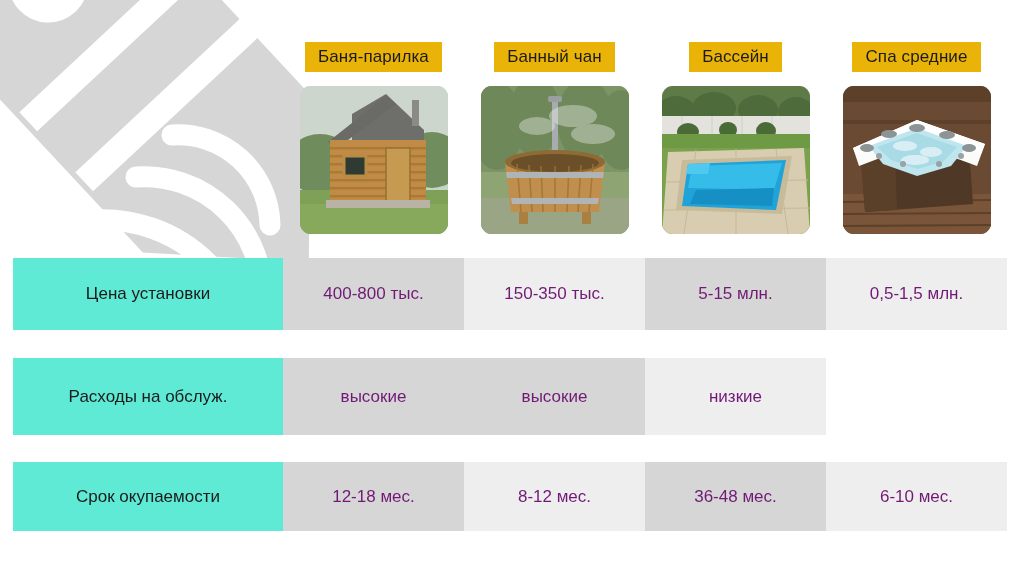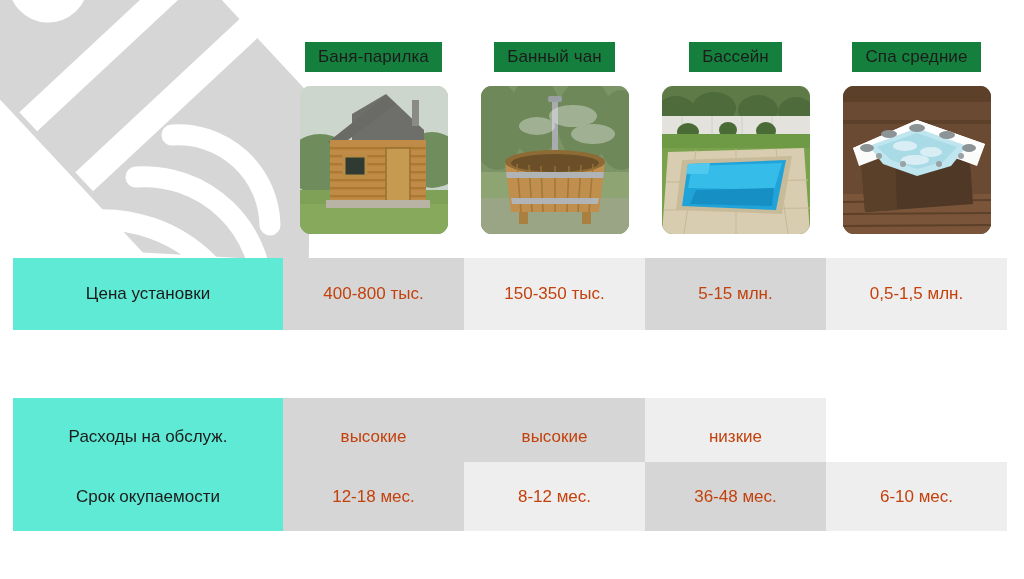--- a/index.html
+++ b/index.html
@@ -48,21 +48,21 @@
     height: 30px;
     display: flex;
   }
   .header-cell {
     width: 181px;
     display: flex;
     align-items: center;
     justify-content: center;
   }
   .header-pill {
-    background: #15803d;
+    background: #eab308;
     color: #1b1b1b;
     font-size: 17px;
     line-height: 30px;
     padding: 0 13px;
     white-space: nowrap;
     letter-spacing: 0.1px;
   }
 
   
   .photo-row {
@@ -90,21 +90,21 @@
   .thumb svg { display: block; width: 100%; height: 100%; }
 
   
   .data-row {
     position: absolute;
     left: 0;
     width: 1024px;
     display: flex;
   }
   .row-1 { top: 258px; height: 72px; }
-  .row-2 { top: 358px; height: 77px; margin-top: 40px; }
+  .row-2 { top: 358px; height: 77px; }
   .row-3 { top: 462px; height: 69px; }
 
   .row-label {
     width: 283px;
     display: flex;
     align-items: center;
     justify-content: center;
     box-sizing: border-box;
     padding-left: 13px;
   }
@@ -117,21 +117,21 @@
     justify-content: center;
     color: #1b1b1b;
     font-size: 17px;
     white-space: nowrap;
   }
   .data-cell {
     width: 181px;
     display: flex;
     align-items: center;
     justify-content: center;
-    color: #c2410c;
+    color: #701a75;
     font-size: 17px;
     white-space: nowrap;
   }
   .shade-dark  { background: #d6d6d6; }
   .shade-light { background: #efeeee; }
 </style>
 </head>
 <body>
 
 <div class="page">

